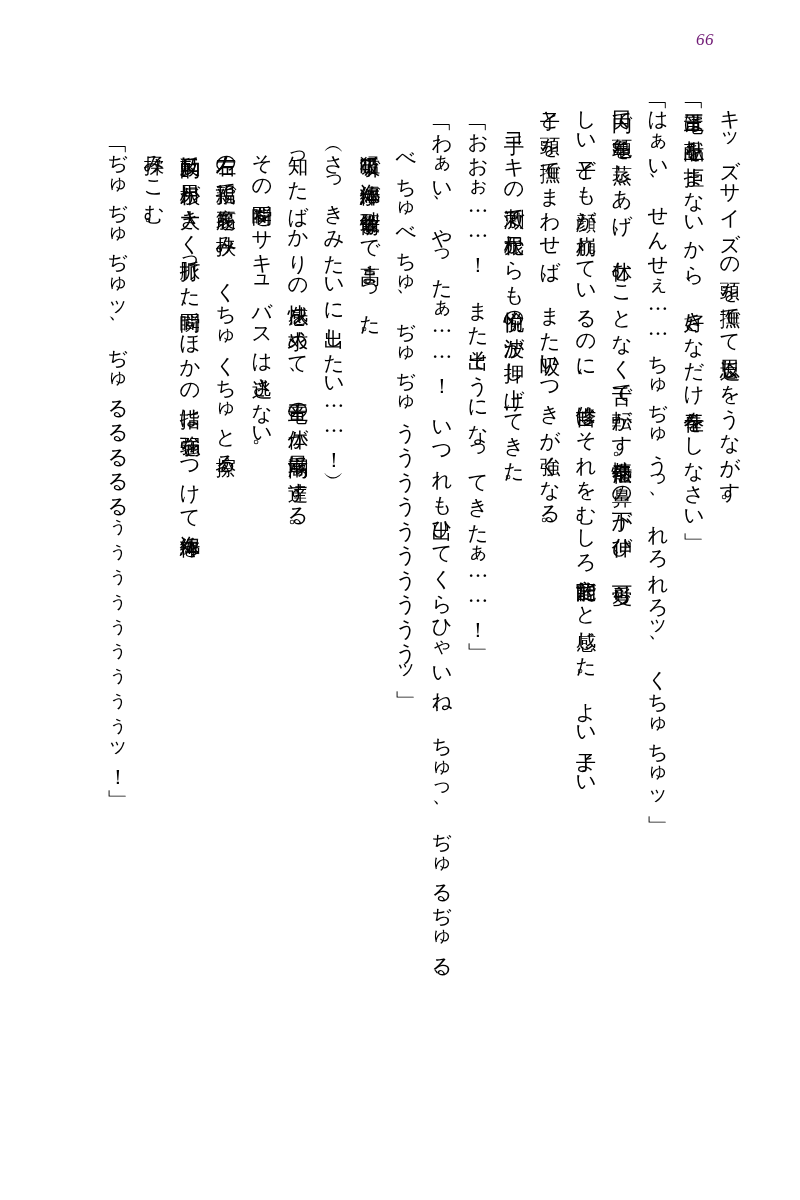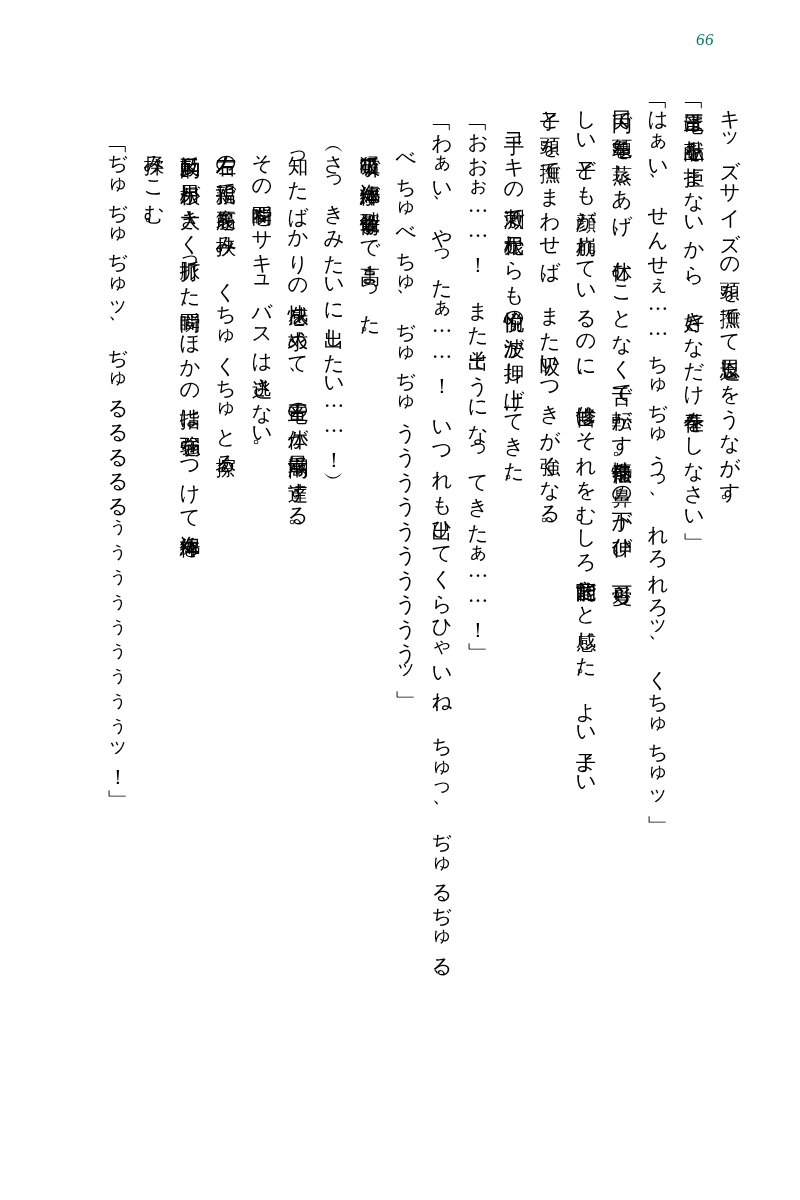--- a/index.html
+++ b/index.html
@@ -21,21 +21,21 @@
     background: #ffffff;
     box-sizing: border-box;
   }
   .page-number {
     position: absolute;
     top: 30px;
     right: 86px;
     font-size: 17px;
     font-style: italic;
     font-family: "Liberation Serif", "DejaVu Serif", serif;
-    color: #0f766e;
+    color: #701a75;
     letter-spacing: 0.5px;
   }
   .body-area {
     position: absolute;
     top: 96px;
     right: 60px;
     left: 42px;
     bottom: 52px;
     display: flex;
     flex-direction: row-reverse;

